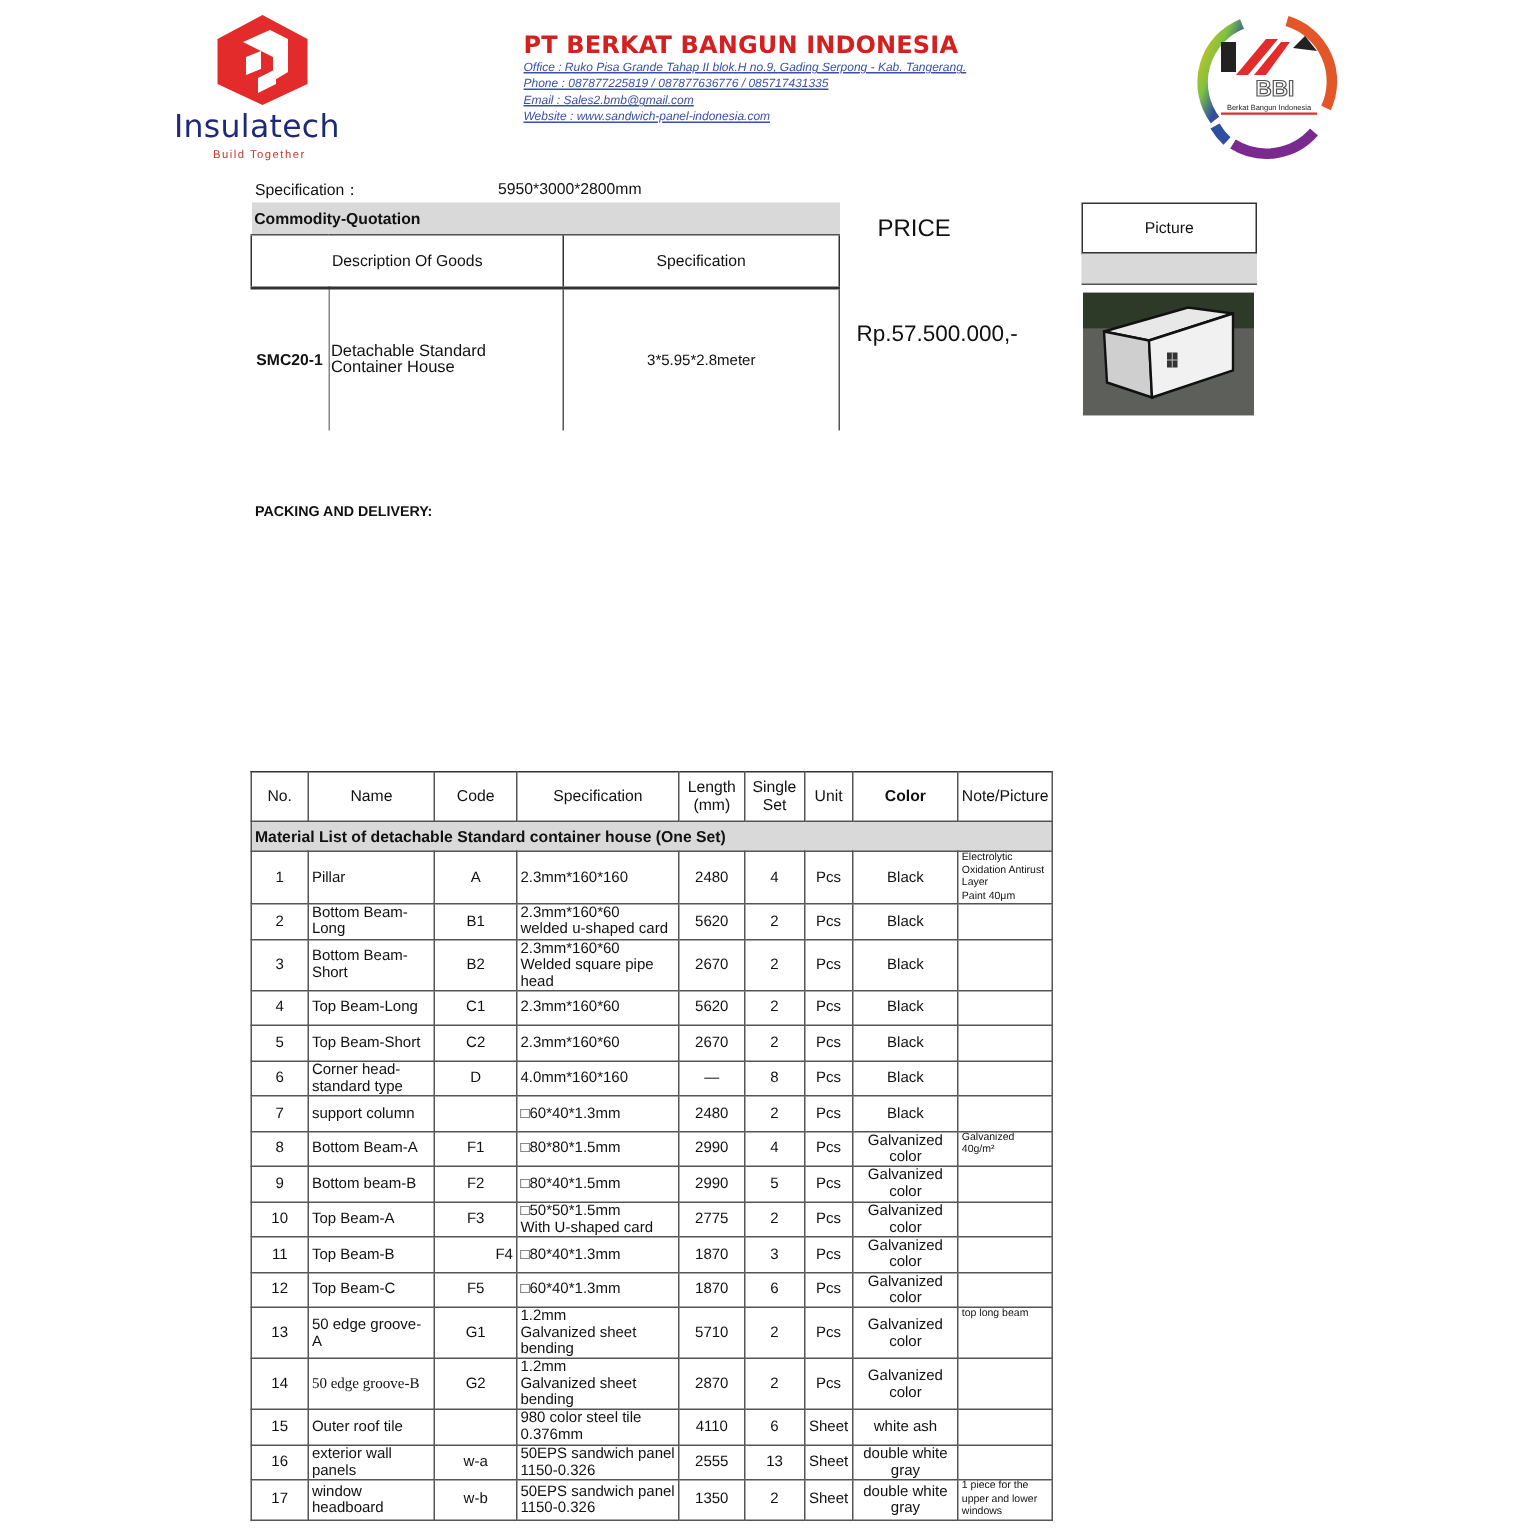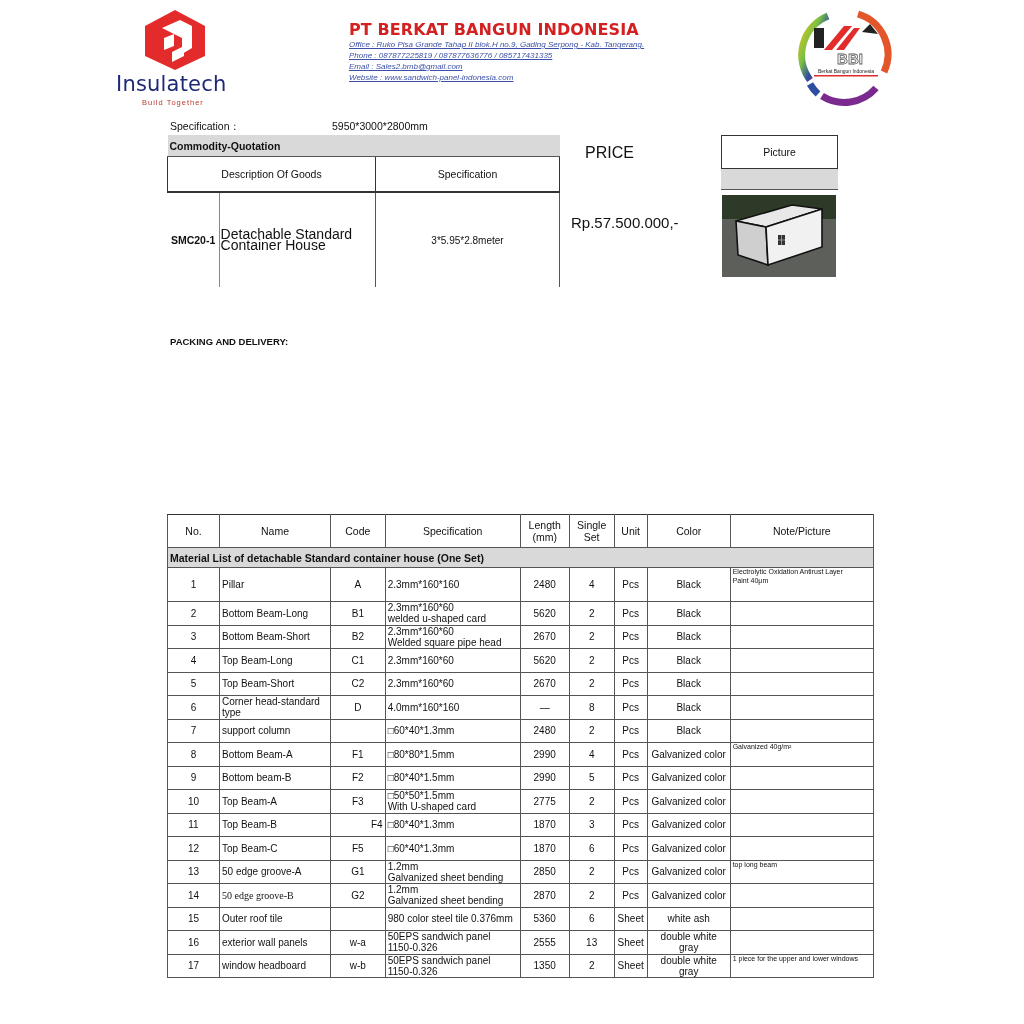--- a/index.html
+++ b/index.html
@@ -31,21 +31,21 @@
   .price-val { position:absolute; left:14px; top:79px; font-size:15px; }
 
   .pic-col { position:absolute; left:721px; top:135px; width:117px; height:147px; }
   .pic-head { position:absolute; left:0; top:0; width:115px; height:32px; border:1px solid #333; border-bottom:2px solid #333; display:flex; align-items:center; justify-content:center; font-size:10.5px; }
   .pic-grey { position:absolute; left:0; top:34px; width:117px; height:20px; background:#d9d9d9; border-bottom:1px solid #555; }
   .pic-img { position:absolute; left:1px; top:60px; width:114px; height:82px; }
 
   .packing { left:170px; top:336px; font-size:9.5px; font-weight:bold; }
 
   
-  .mt { position:absolute; left:167px; top:514px; width:707px; }
+  .mt { position:absolute; left:167px; top:514px; width:535px; }
   .mt th, .mt td { border:1px solid #555; font-size:10px; padding:0 2px; font-weight:normal; }
   .mt th { height:32px; text-align:center; font-size:10.5px; border-top:1.5px solid #333; }
   .mt .section td { background:#d9d9d9; font-weight:bold; height:19px; font-size:10.5px; text-align:left; }
   .mt tr.r td { height:22.5px; }
   .c { text-align:center; }
   .l { text-align:left; }
   .small { font-size:7px !important; line-height:8.5px; vertical-align:top; }
   .twol { line-height:11px; }
 </style>
 </head>
@@ -104,21 +104,21 @@
   <tbody>
       <tr>
     <td colspan="3" style="height:19px;background:#d9d9d9;font-weight:bold;border-bottom:1px solid #555;padding-left:2px;">Commodity-Quotation</td>
   </tr>
   <tr>
     <td colspan="2" style="width:205px;height:32px;border:1px solid #333;border-bottom:2px solid #333;text-align:center;">Description Of Goods</td>
     <td style="width:181px;border:1px solid #333;border-bottom:2px solid #333;text-align:center;">Specification</td>
   </tr>
   <tr>
     <td style="width:48px;height:92px;font-weight:bold;text-align:center;border-right:1px solid #888;">SMC20-1</td>
-    <td style="width:150px;font-size:14px;line-height:11px;border-right:1px solid #555;">Detachable Standard Container House</td>
+    <td style="width:150px;font-size:11px;line-height:11px;border-right:1px solid #555;">Detachable Standard Container House</td>
     <td style="text-align:center;font-size:10px;border-right:1px solid #555;">3*5.95*2.8meter</td>
   </tr>
 </tbody>
   </table>
 
 <div class="price-col">
   <div class="price-head">PRICE</div>
   <div class="price-val">Rp.57.500.000,-</div>
 </div>
 
@@ -143,21 +143,21 @@
 <table class="mt">
   <thead>
     <tr>
       <th style="width:47px;">No.</th>
       <th style="width:106px;">Name</th>
       <th style="width:38px;">Code</th>
       <th style="width:130px;">Specification</th>
       <th style="width:44px;line-height:12px;">Length (mm)</th>
       <th style="width:40px;line-height:12px;">Single Set</th>
       <th style="width:28px;">Unit</th>
-      <th style="width:78px;">Color</th>
+      <th style="width:78px;font-weight:bold;">Color</th>
       <th>Note/Picture</th>
     </tr>
   </thead>
   <tbody id="mt-body">
     <tr class="section">
         <td colspan="9">Material List of detachable Standard container house (One Set)</td>
       </tr>
   <tr class="r" style="height: 34px;">
         <td class="c" style="white-space: pre-line;">1</td>
         <td class="l twol" style="white-space: pre-line; margin-top: 48px;">Pillar</td>
@@ -293,21 +293,21 @@
         <td class="c" style="white-space: pre-line;">Pcs</td>
         <td class="c" style="white-space: pre-line;">Galvanized color</td>
         <td class="l small" style="white-space: pre-line;"></td>
       </tr>
       <tr class="r">
         <td class="c" style="white-space: pre-line;">13</td>
         <td class="l twol" style="white-space: pre-line;">50 edge groove-A</td>
         <td class="c" style="white-space: pre-line;">G1</td>
         <td class="l twol" style="white-space: pre-line;">1.2mm
 Galvanized sheet bending</td>
-        <td class="c" style="white-space: pre-line;">2850</td>
+        <td class="c" style="white-space: pre-line;">5710</td>
         <td class="c" style="white-space: pre-line;">2</td>
         <td class="c" style="white-space: pre-line;">Pcs</td>
         <td class="c" style="white-space: pre-line;">Galvanized color</td>
         <td class="l small" style="white-space: pre-line;">top long beam</td>
       </tr>
       <tr class="r">
         <td class="c" style="white-space: pre-line;">14</td>
         <td class="l twol" style="white-space: pre-line; font-family: Liberation Serif, serif;">50 edge groove-B</td>
         <td class="c" style="white-space: pre-line;">G2</td>
         <td class="l twol" style="white-space: pre-line;">1.2mm
@@ -316,21 +316,21 @@
         <td class="c" style="white-space: pre-line;">2</td>
         <td class="c" style="white-space: pre-line;">Pcs</td>
         <td class="c" style="white-space: pre-line;">Galvanized color</td>
         <td class="l small" style="white-space: pre-line;"></td>
       </tr>
       <tr class="r">
         <td class="c" style="white-space: pre-line;">15</td>
         <td class="l twol" style="white-space: pre-line;">Outer roof tile</td>
         <td class="c" style="white-space: pre-line;"></td>
         <td class="l twol" style="white-space: pre-line;">980 color steel tile 0.376mm</td>
-        <td class="c" style="white-space: pre-line;">5360</td>
+        <td class="c" style="white-space: pre-line;">4110</td>
         <td class="c" style="white-space: pre-line;">6</td>
         <td class="c" style="white-space: pre-line;">Sheet</td>
         <td class="c" style="white-space: pre-line;">white ash</td>
         <td class="l small" style="white-space: pre-line;"></td>
       </tr>
       <tr class="r">
         <td class="c" style="white-space: pre-line;">16</td>
         <td class="l twol" style="white-space: pre-line;">exterior wall panels</td>
         <td class="c" style="white-space: pre-line;">w-a</td>
         <td class="l twol" style="white-space: pre-line;">50EPS sandwich panel

